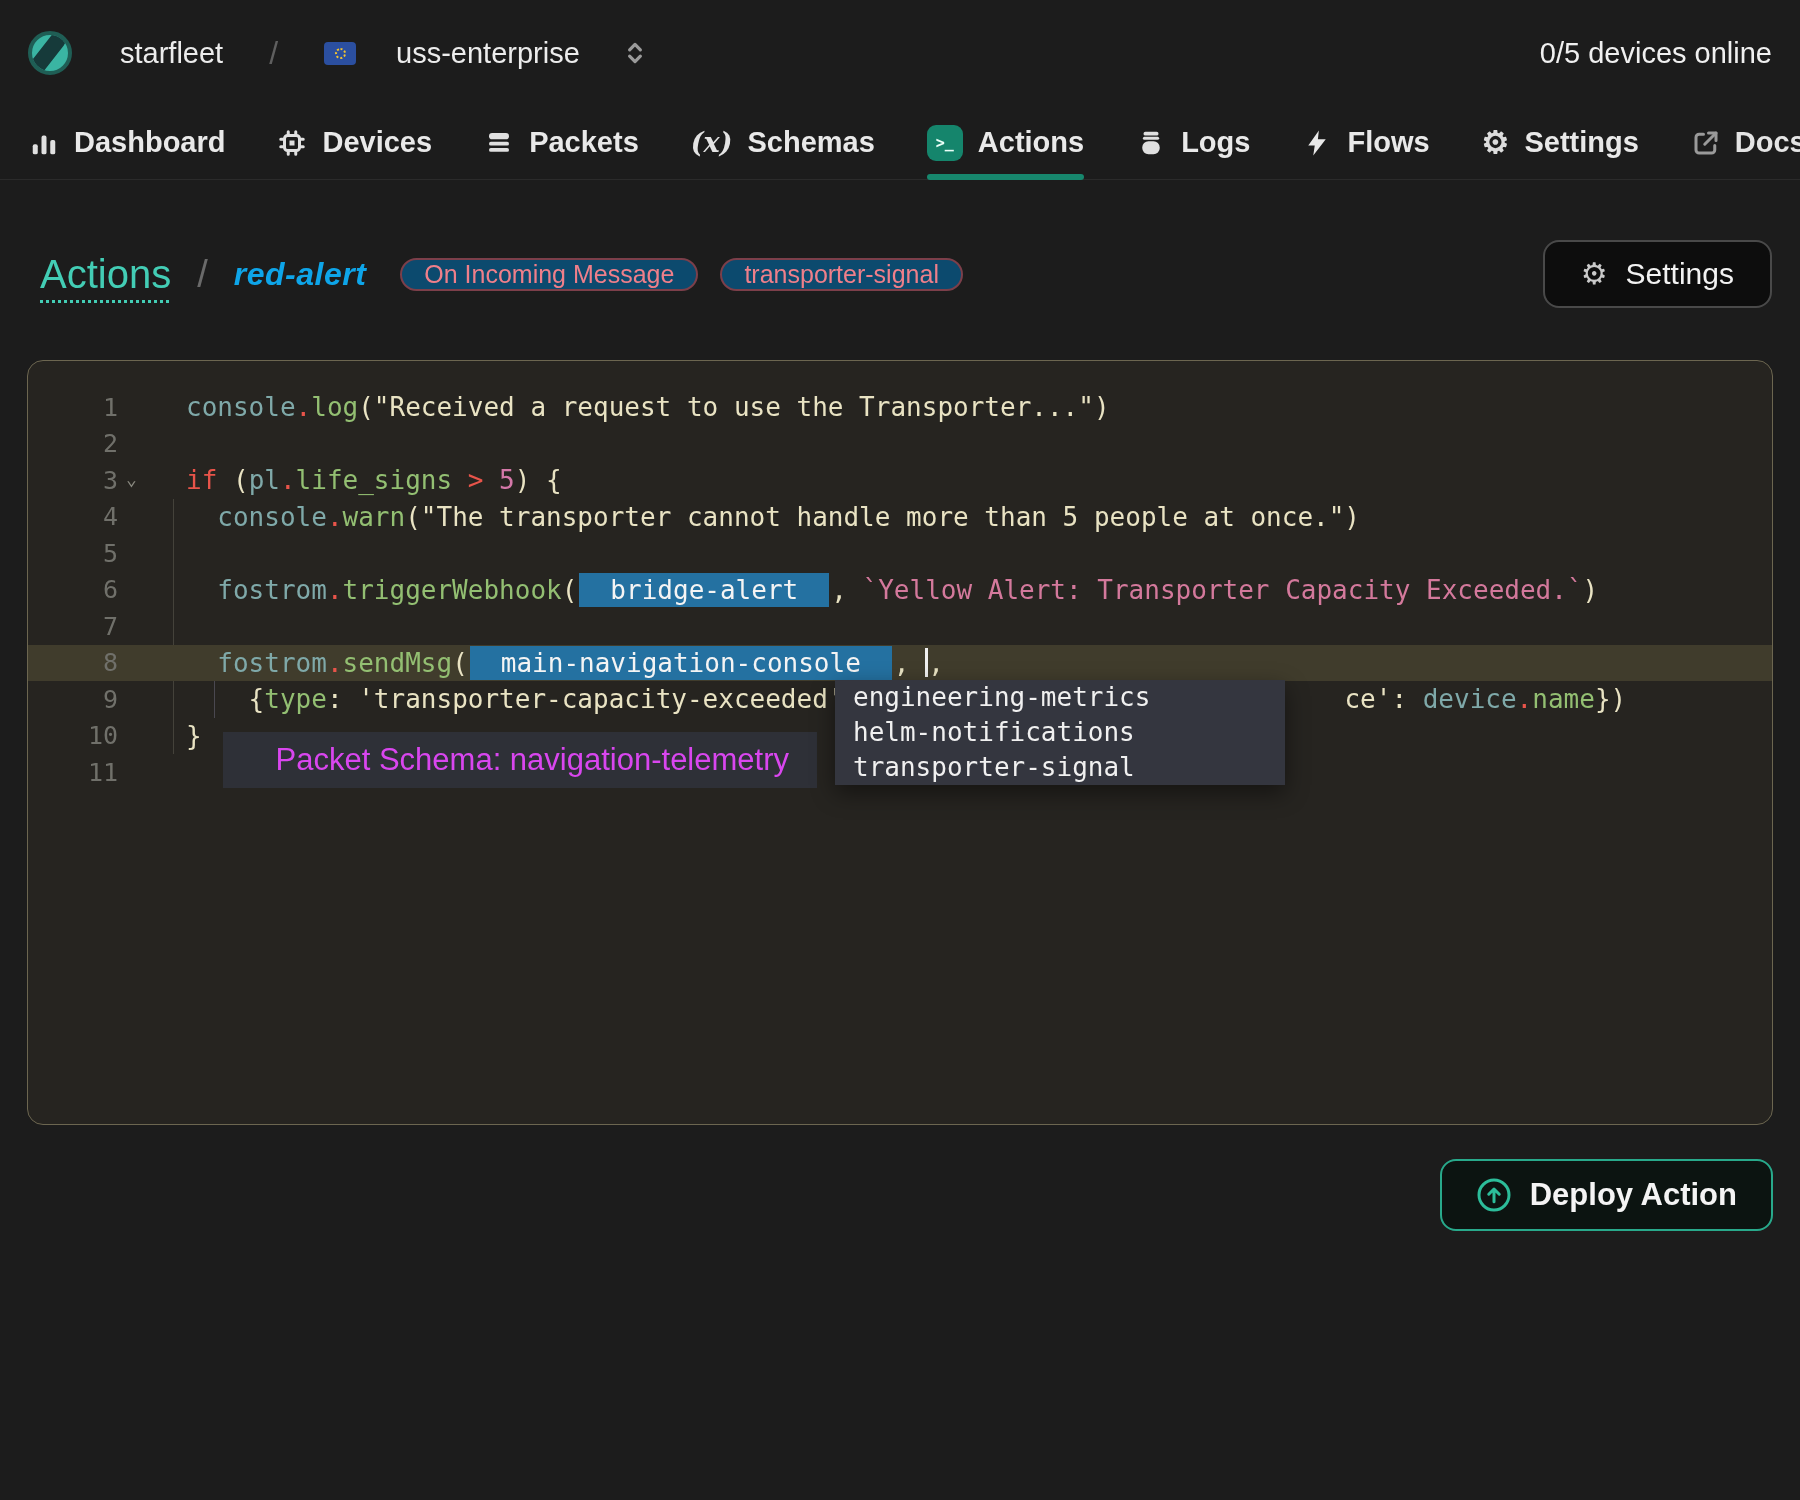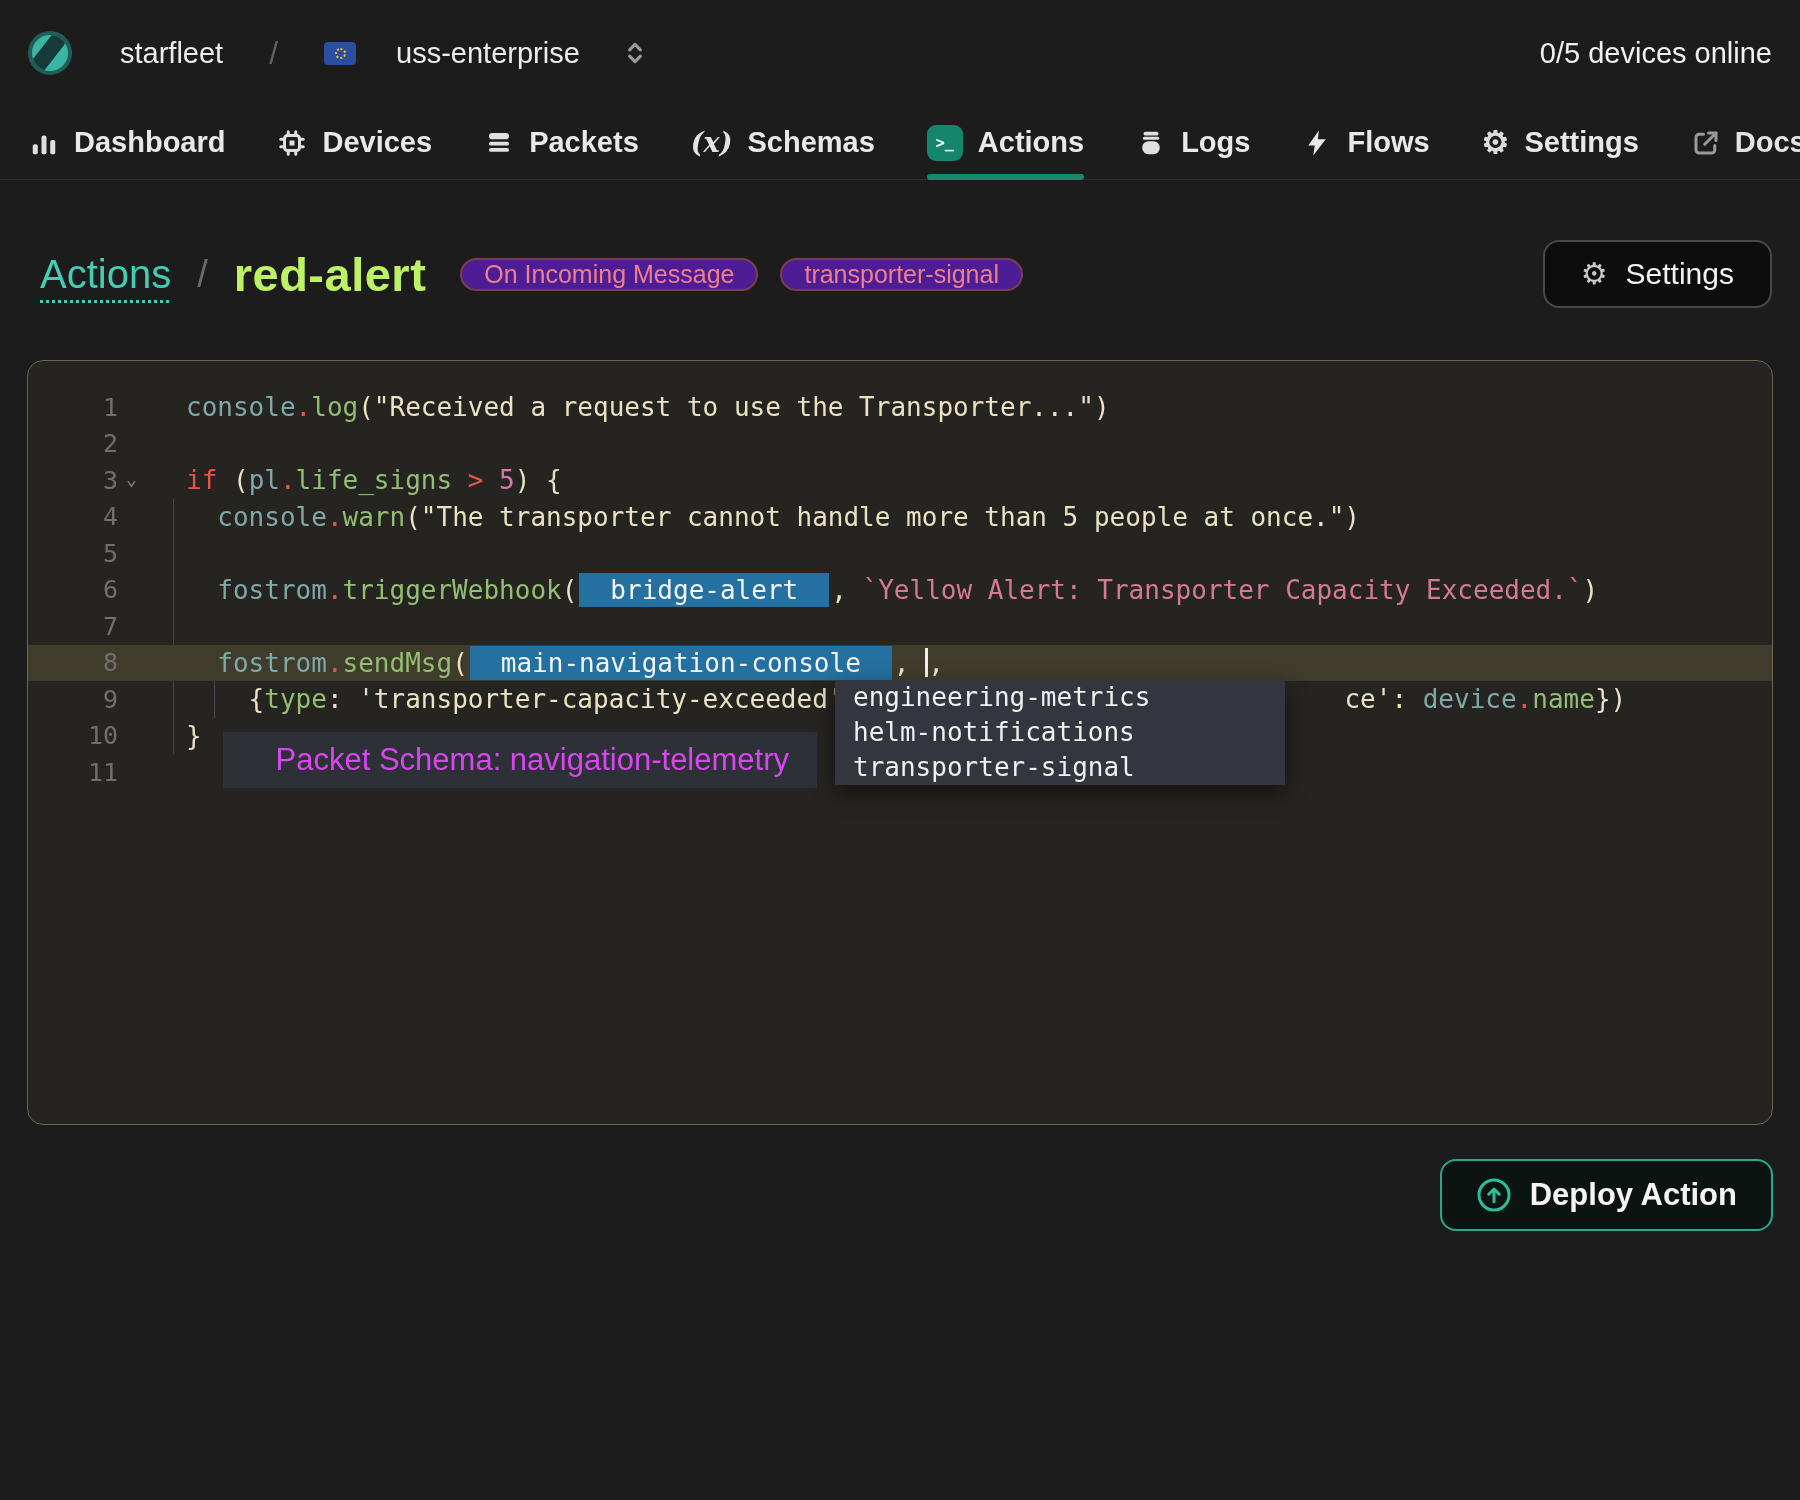--- a/index.html
+++ b/index.html
@@ -56,24 +56,24 @@
   }
   .nav-docs { margin-left:auto; display:flex; align-items:center; gap:14px; font-size:29px; font-weight:600; color:#e4e4e4; }
 
   
   .titlebar { display:flex; align-items:center; padding:60px 28px 0 40px; }
   .breadcrumb-link {
     color:#43cdb5; font-size:40px;
     text-decoration:underline dotted; text-decoration-thickness:3px; text-underline-offset:12px;
   }
   .title-sep { color:#6a6a6a; font-size:38px; margin:0 26px; font-weight:300; }
-  .page-title { font-size:47px; font-weight:700; color:#bef264; letter-spacing:0.5px; }
+  .page-title { font-size:32px; font-weight:700; color:#0ea5e9; letter-spacing:0.5px;font-style:italic; }
   .badges { display:flex; gap:22px; margin-left:34px; }
   .badge {
-    font-size:25px; color:#ef7f8a; background:#4c1d95;
+    font-size:25px; color:#ef7f8a; background:#0c4a6e;
     border:2px solid #7c3f4a; border-radius:24px; padding:0 22px; white-space:nowrap;
   }
   .settings-btn {
     margin-left:auto; display:flex; align-items:center; gap:18px;
     background:#0d0d0d; border:2px solid #494949; border-radius:16px;
     padding:15px 36px; font-size:30px; color:#f2f2f2; cursor:pointer;
   }
   .settings-btn .gear-glyph { color:#c9c9c9; font-size:30px; }
 
   

